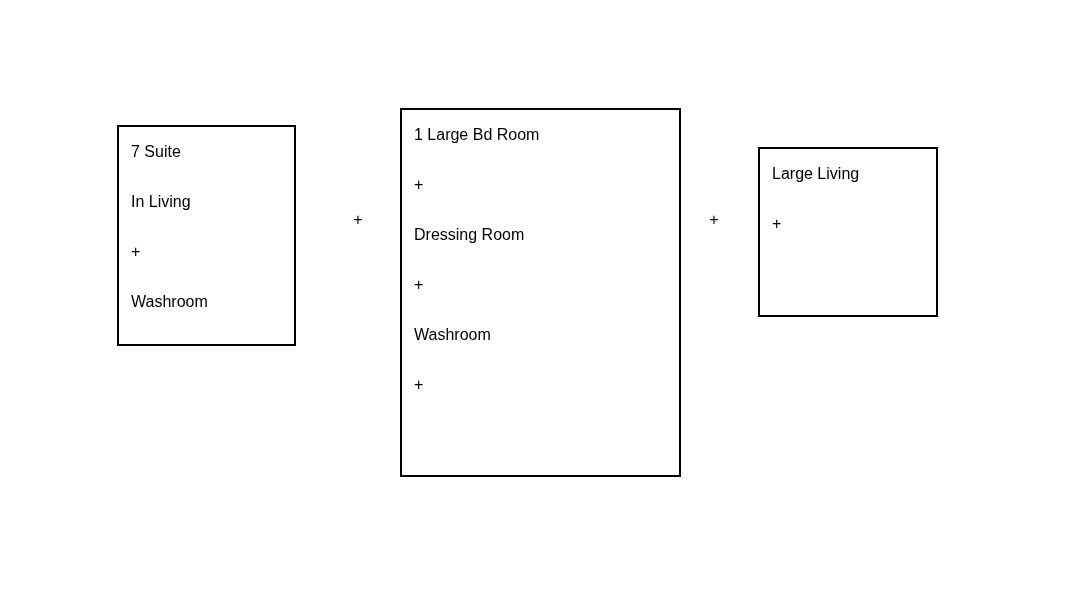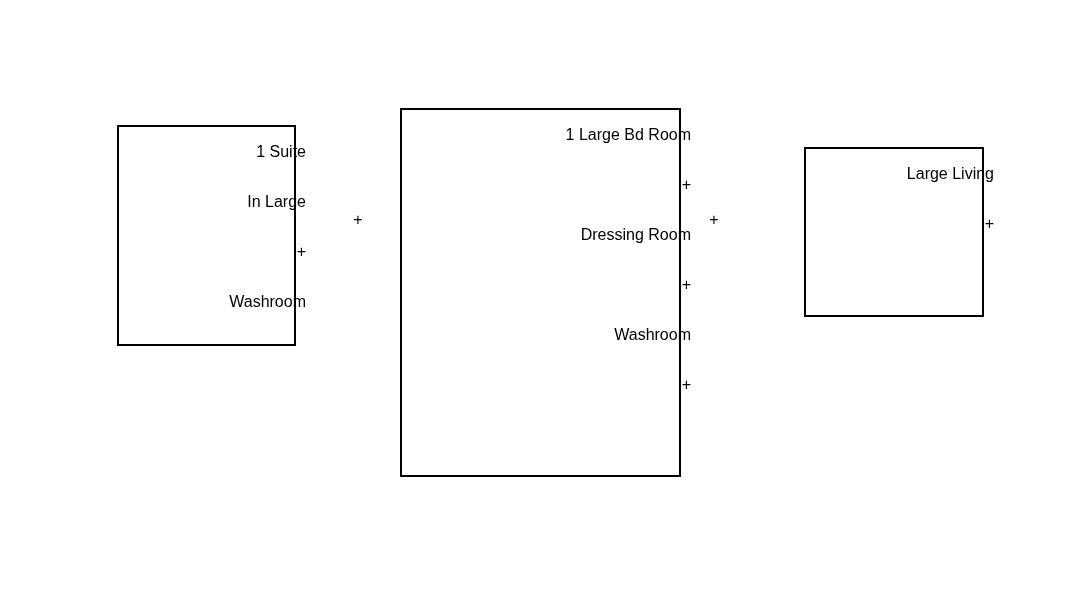--- a/index.html
+++ b/index.html
@@ -21,48 +21,48 @@
     border: 2px solid #000000;
     background: #ffffff;
     box-sizing: border-box;
     display: flex;
     flex-direction: column;
     align-items: center;
   }
   .box-line {
     display: block;
     width: 100%;
-    text-align: right;
+    text-align: left;
     font-size: 16px;
     line-height: 50px;
     height: 50px;
     white-space: nowrap;
     padding-left: 24px;
   }
   .connector {
     position: absolute;
     font-size: 16px;
     line-height: 16px;
     transform: translate(-50%, -50%);
     text-align: center;
   }
   #box-suite   { left: 117px; top: 125px; width: 179px; height: 221px; }
   #box-bedroom { left: 400px; top: 108px; width: 281px; height: 369px; }
-  #box-living  { left: 804px; top: 147px; width: 180px; height: 170px; }
+  #box-living  { left: 758px; top: 147px; width: 180px; height: 170px; }
   #connector-1 { left: 358px; top: 220px; }
   #connector-2 { left: 714px; top: 220px; }
 </style>
 </head>
 <body>
 
 <div class="canvas">
 
   <div class="box" id="box-suite">
-    <span class="box-line">1 Suite</span>
-    <span class="box-line">In Large</span>
+    <span class="box-line">7 Suite</span>
+    <span class="box-line">In Living</span>
     <span class="box-line">+</span>
     <span class="box-line">Washroom</span>
   </div>
 
   <div class="connector" id="connector-1">+</div>
 
   <div class="box" id="box-bedroom">
     <span class="box-line">1 Large Bd Room</span>
     <span class="box-line">+</span>
     <span class="box-line">Dressing Room</span>

